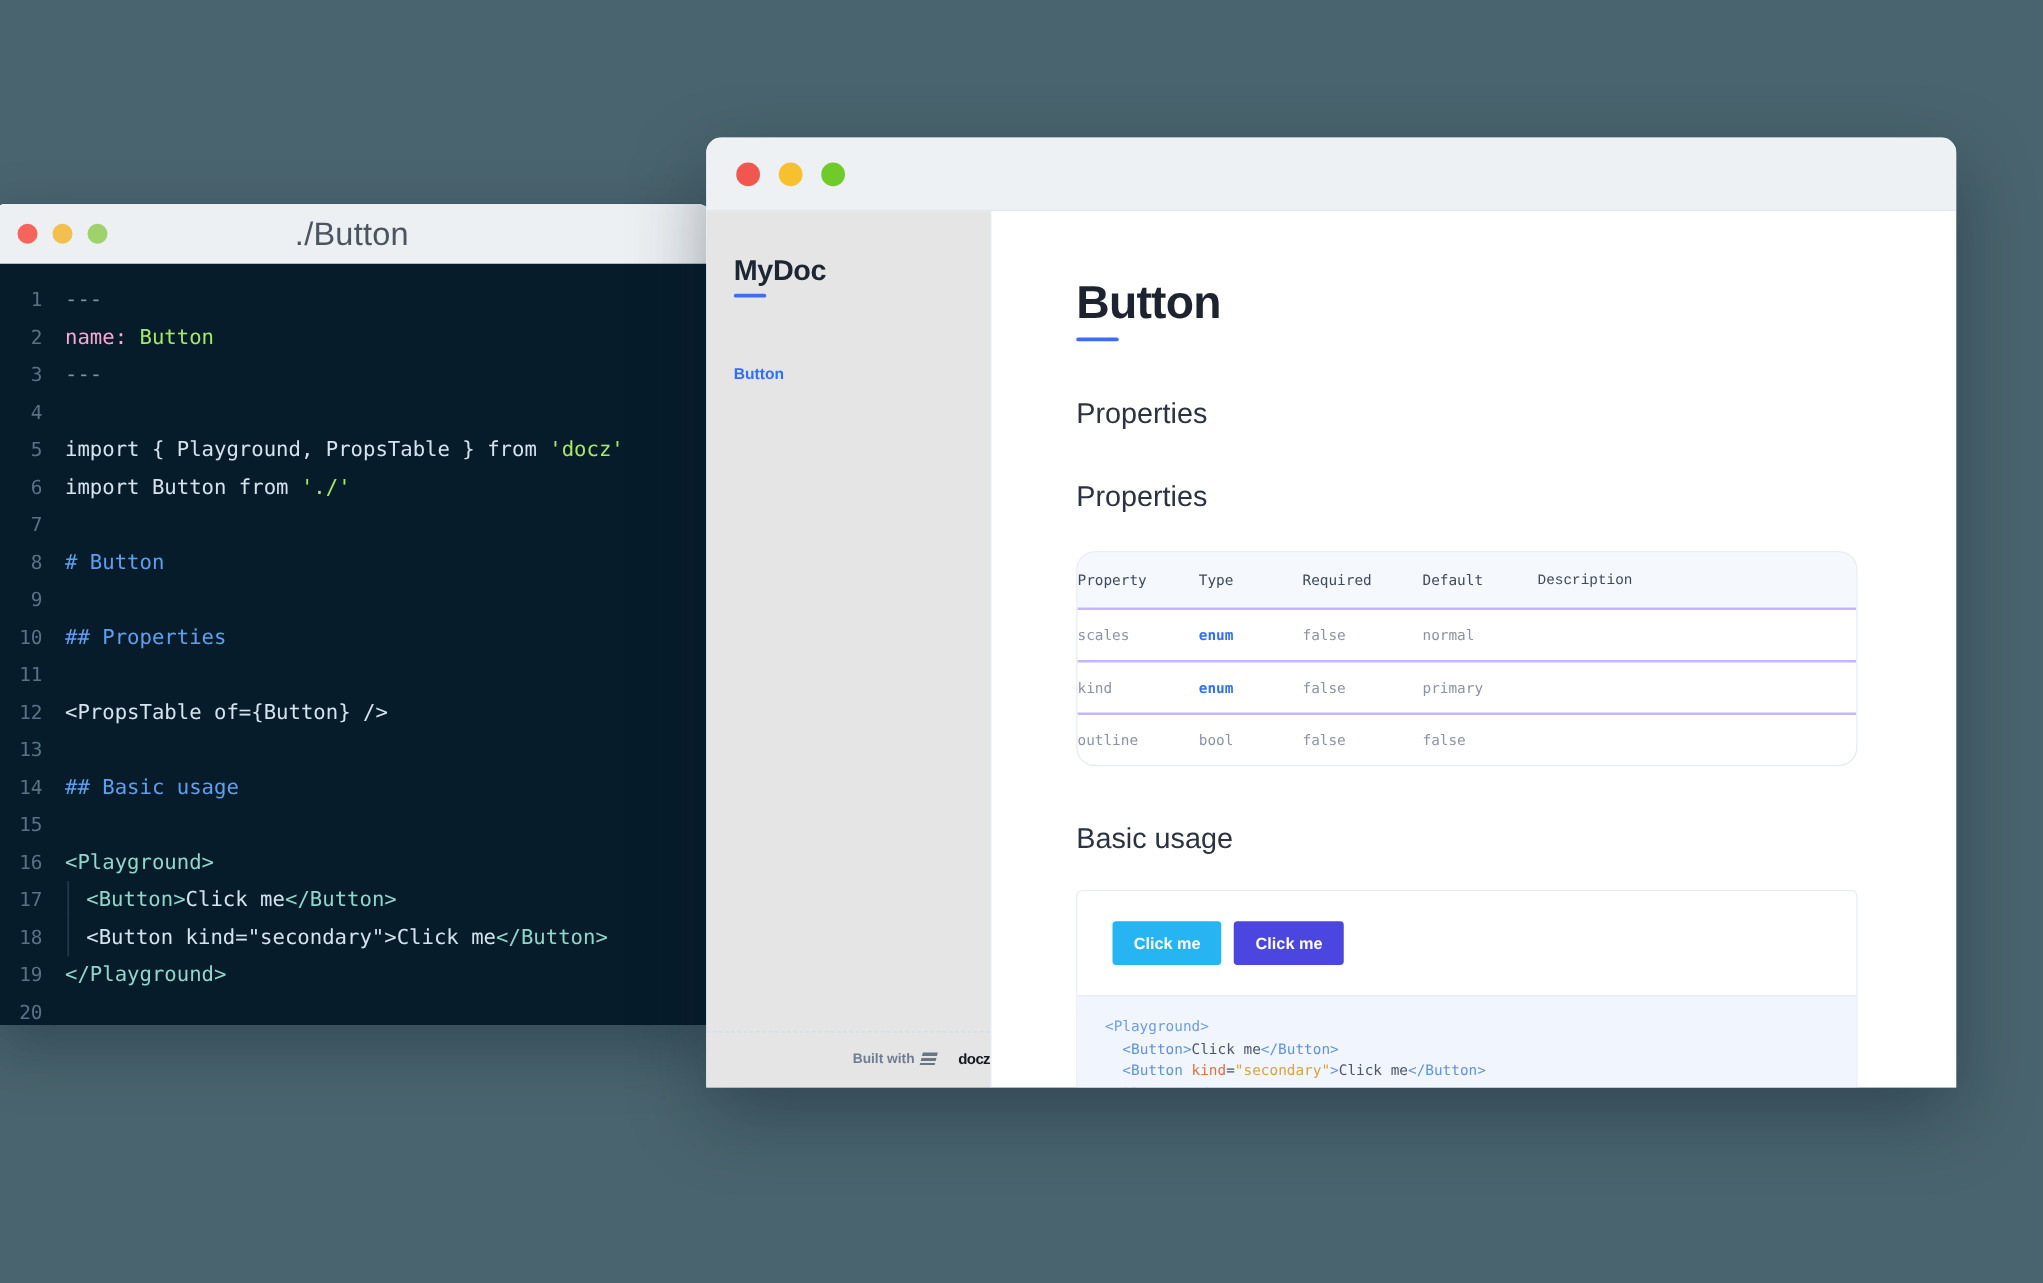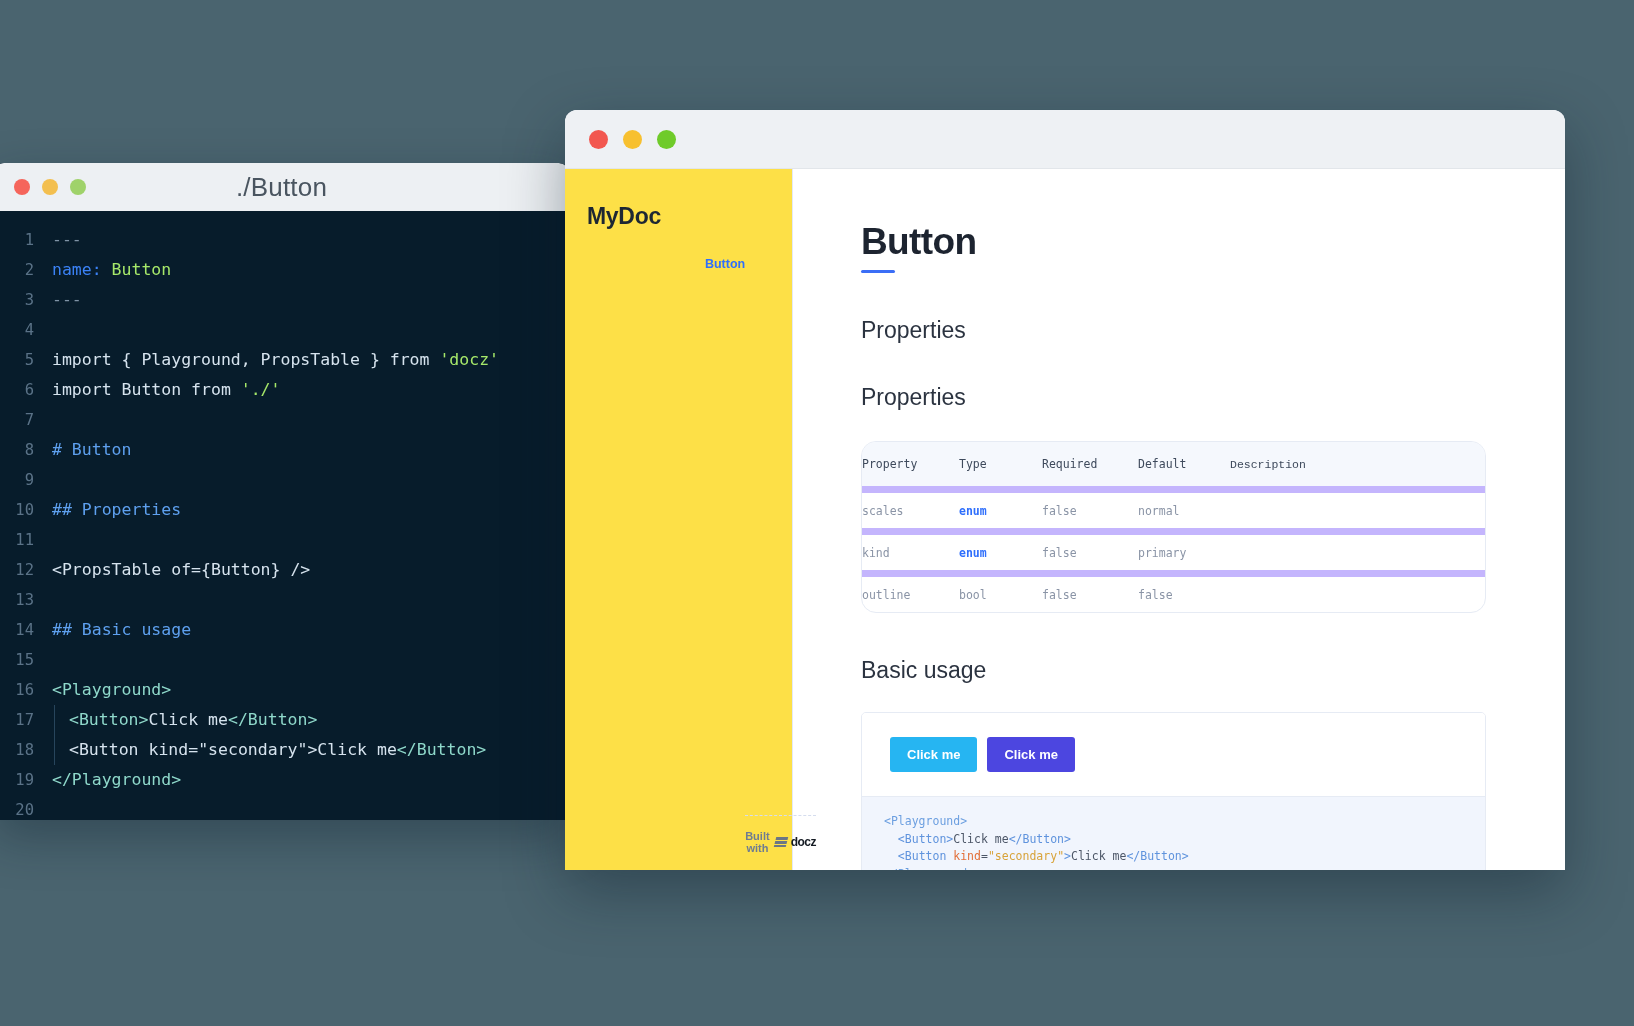--- a/index.html
+++ b/index.html
@@ -76,21 +76,21 @@
     flex: 0 0 58px;
     text-align: right;
     padding-right: 18px;
     color: #5a7287;
     font-size: 15.5px;
     user-select: none;
   }
   .code-text { color: #d6e3ee; }
 
   .tok-dim   { color: #7f93a6; }
-  .tok-key   { color: #3b82f6; }
+  .tok-key   { color: #f9a8d4; }
   .tok-str   { color: #a6e86a; }
   .tok-kw    { color: #d6e3ee; }
   .tok-tag   { color: #8fd9cb; }
   .tok-head  { color: #5ea0ef; text-align: right; }
   .tok-punct { color: #d6e3ee; }
   .indent-guide {
     border-left: 1px solid #27455c;
     margin-left: 2px;
     padding-left: 14px;
   }
@@ -123,25 +123,25 @@
 
   .docz-body {
     display: flex;
     height: 701px;
   }
 
   
   .sidebar {
     width: 228px;
     flex: 0 0 228px;
-    background: #fde047;
+    background: #e5e5e5;
     border-right: 1px solid #e3e9f5;
     padding: 34px 0 0 0;
     display: flex;
-    flex-direction: row;
+    flex-direction: column;
     position: relative;
   }
   .brand {
     font-size: 23px;
     font-weight: bold;
     color: #1d2733;
     padding: 0 0 0 22px;
     letter-spacing: -.3px;
   }
   .brand-underline {
@@ -173,21 +173,21 @@
     gap: 5px;
   }
   .built-with {
     font-size: 11px;
     font-weight: bold;
     color: #6f7c91;
   }
   .docz-logo {
     display: inline-flex;
     align-items: center;
-    gap: 4px;
+    gap: 18px;
     font-size: 12px;
     font-weight: bold;
     color: #141a22;
     letter-spacing: -.5px;
   }
   .docz-mark {
     display: inline-block;
     width: 12px; height: 10px;
     background: linear-gradient(180deg,#6b7684 0 30%, transparent 30% 45%, #6b7684 45% 72%, transparent 72% 85%, #6b7684 85% 100%);
     transform: skewX(-14deg);
@@ -230,21 +230,21 @@
     border-radius: 15px;
     overflow: hidden;
     font-family: "DejaVu Sans Mono", monospace;
     width: 625px;
   }
   .props-row {
     display: flex;
     align-items: center;
     height: 42px;
     font-size: 11.5px;
-    border-top: 7px solid #c4b5fd;
+    border-top: 2px solid #c4b5fd;
   }
   .props-row.head {
     background: #f5f8fd;
     border-top: none;
     height: 44px;
     color: #3e4a5c;
   }
   .props-row .cell { padding-left: 0; }
   .c-prop { width: 97px; flex: 0 0 97px; padding-left: 14px; }
   .c-type { width: 83px; flex: 0 0 83px; }

